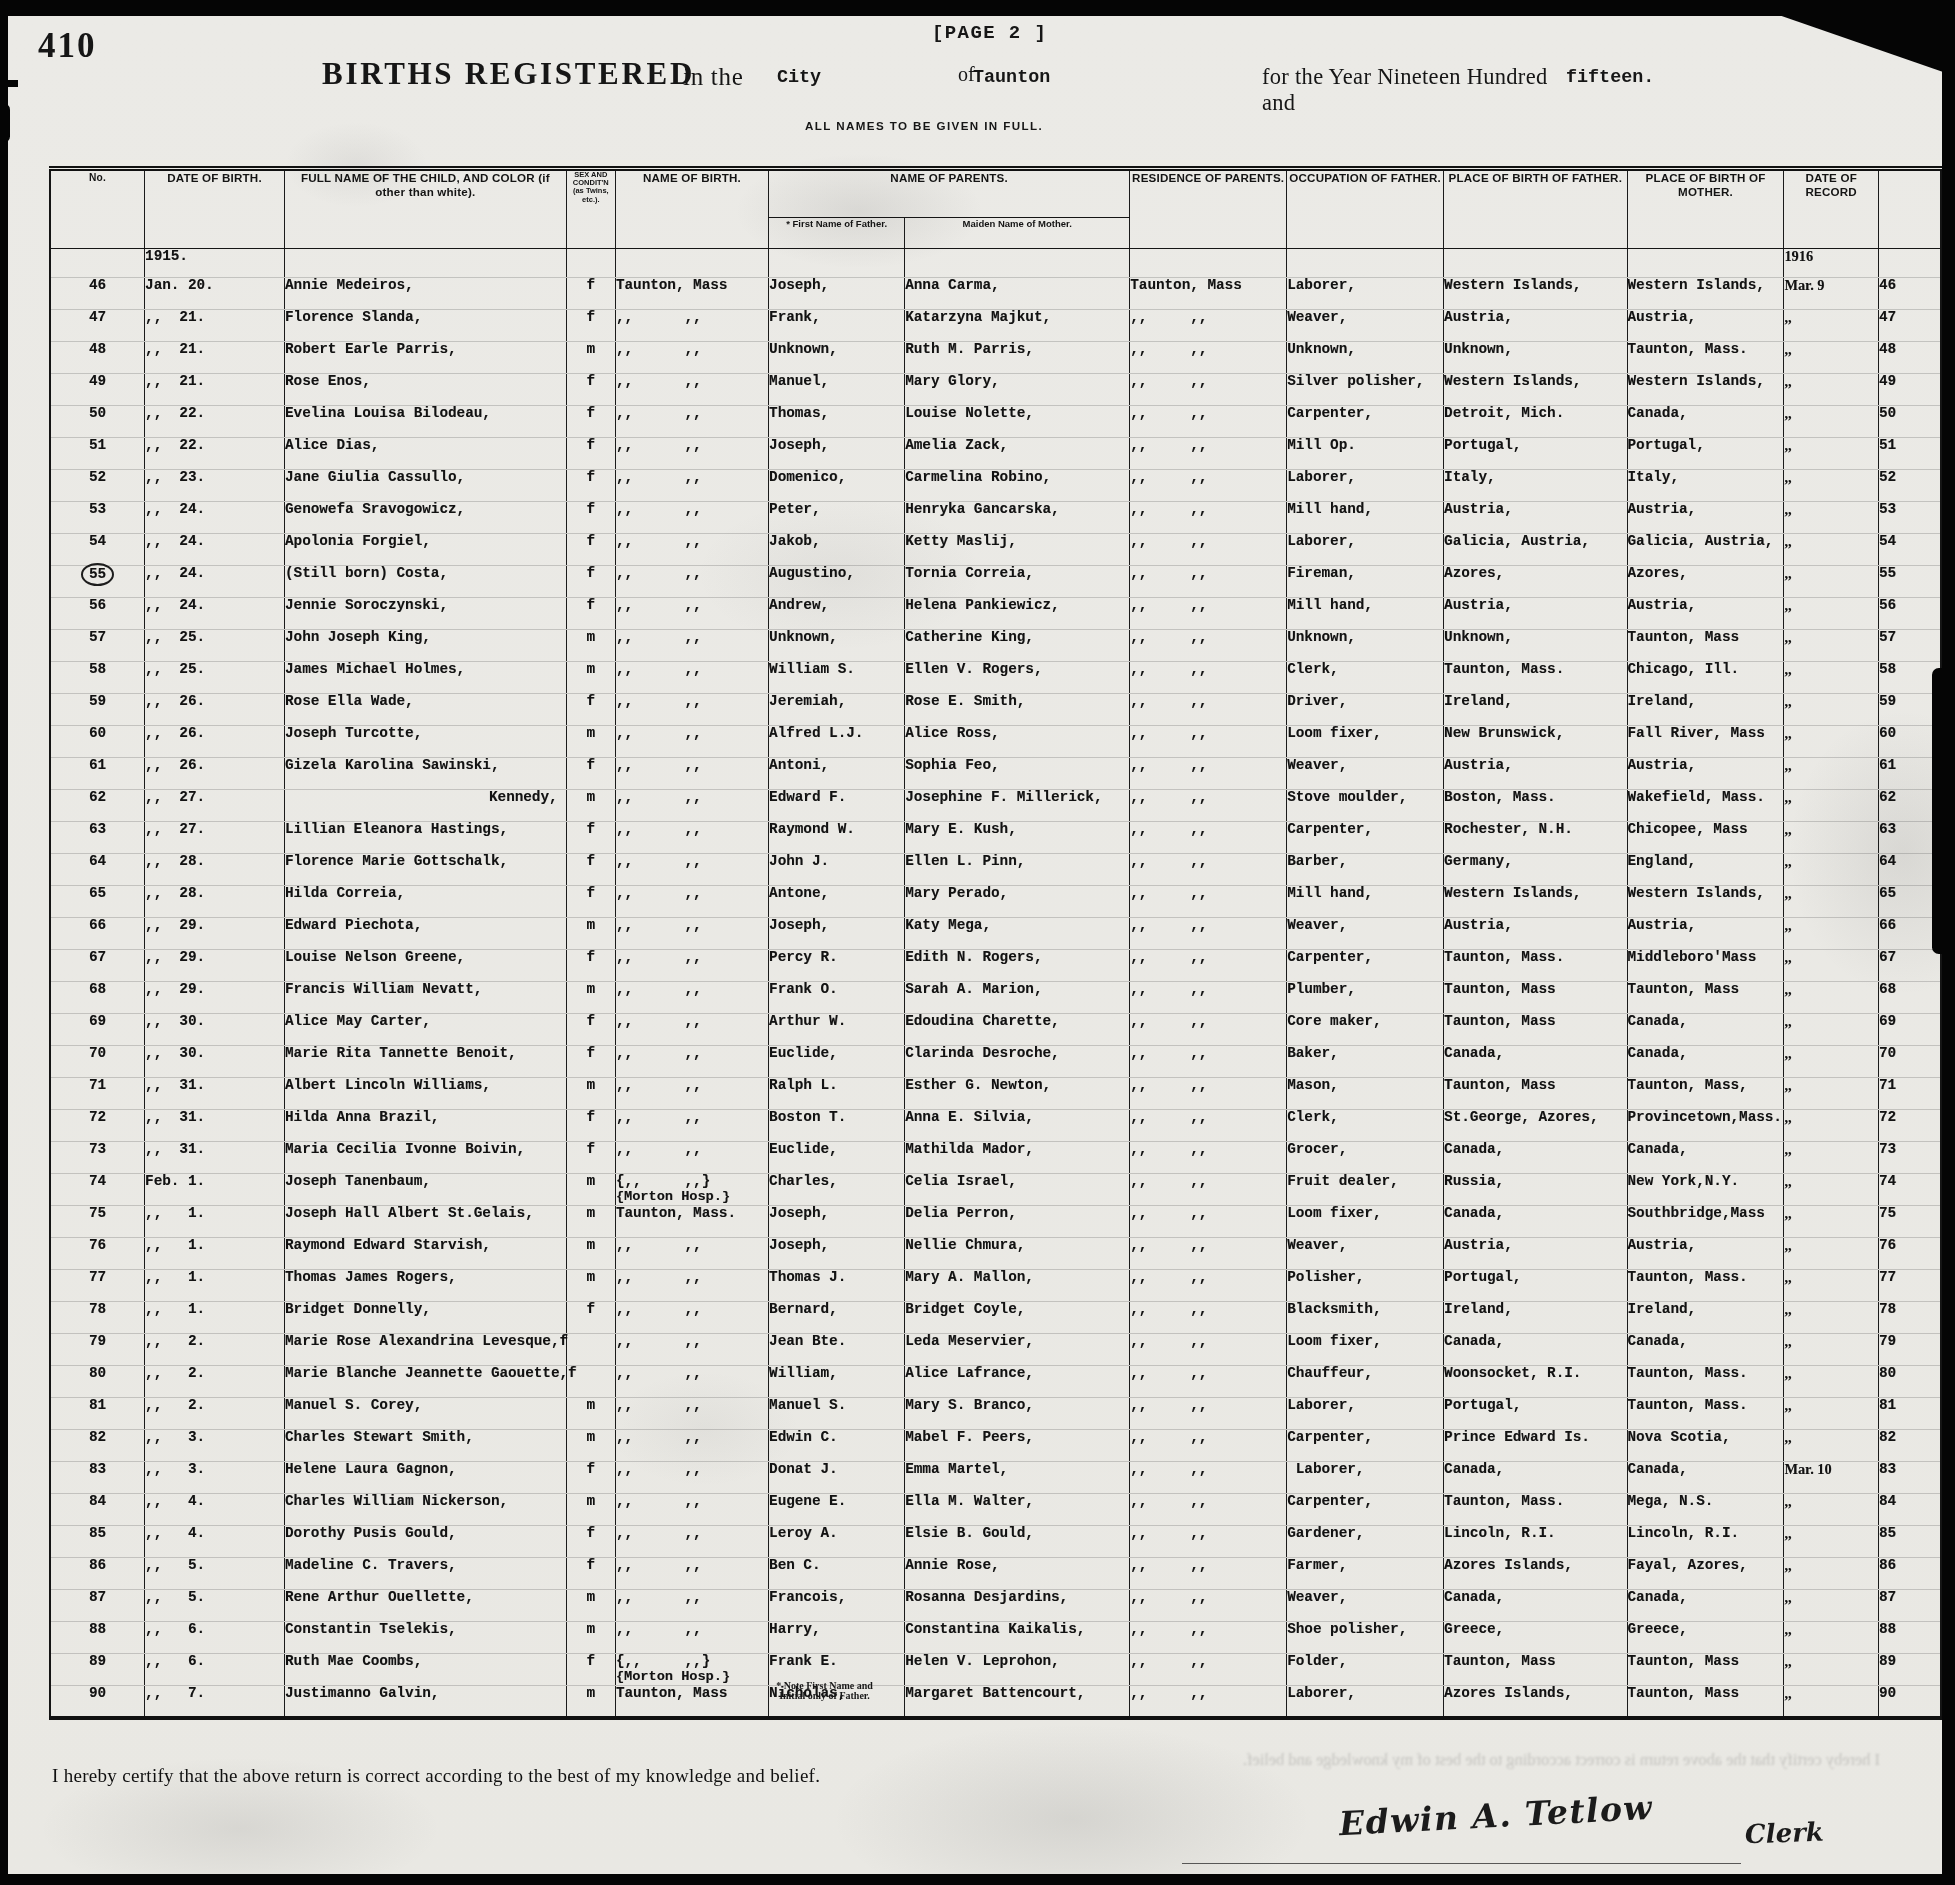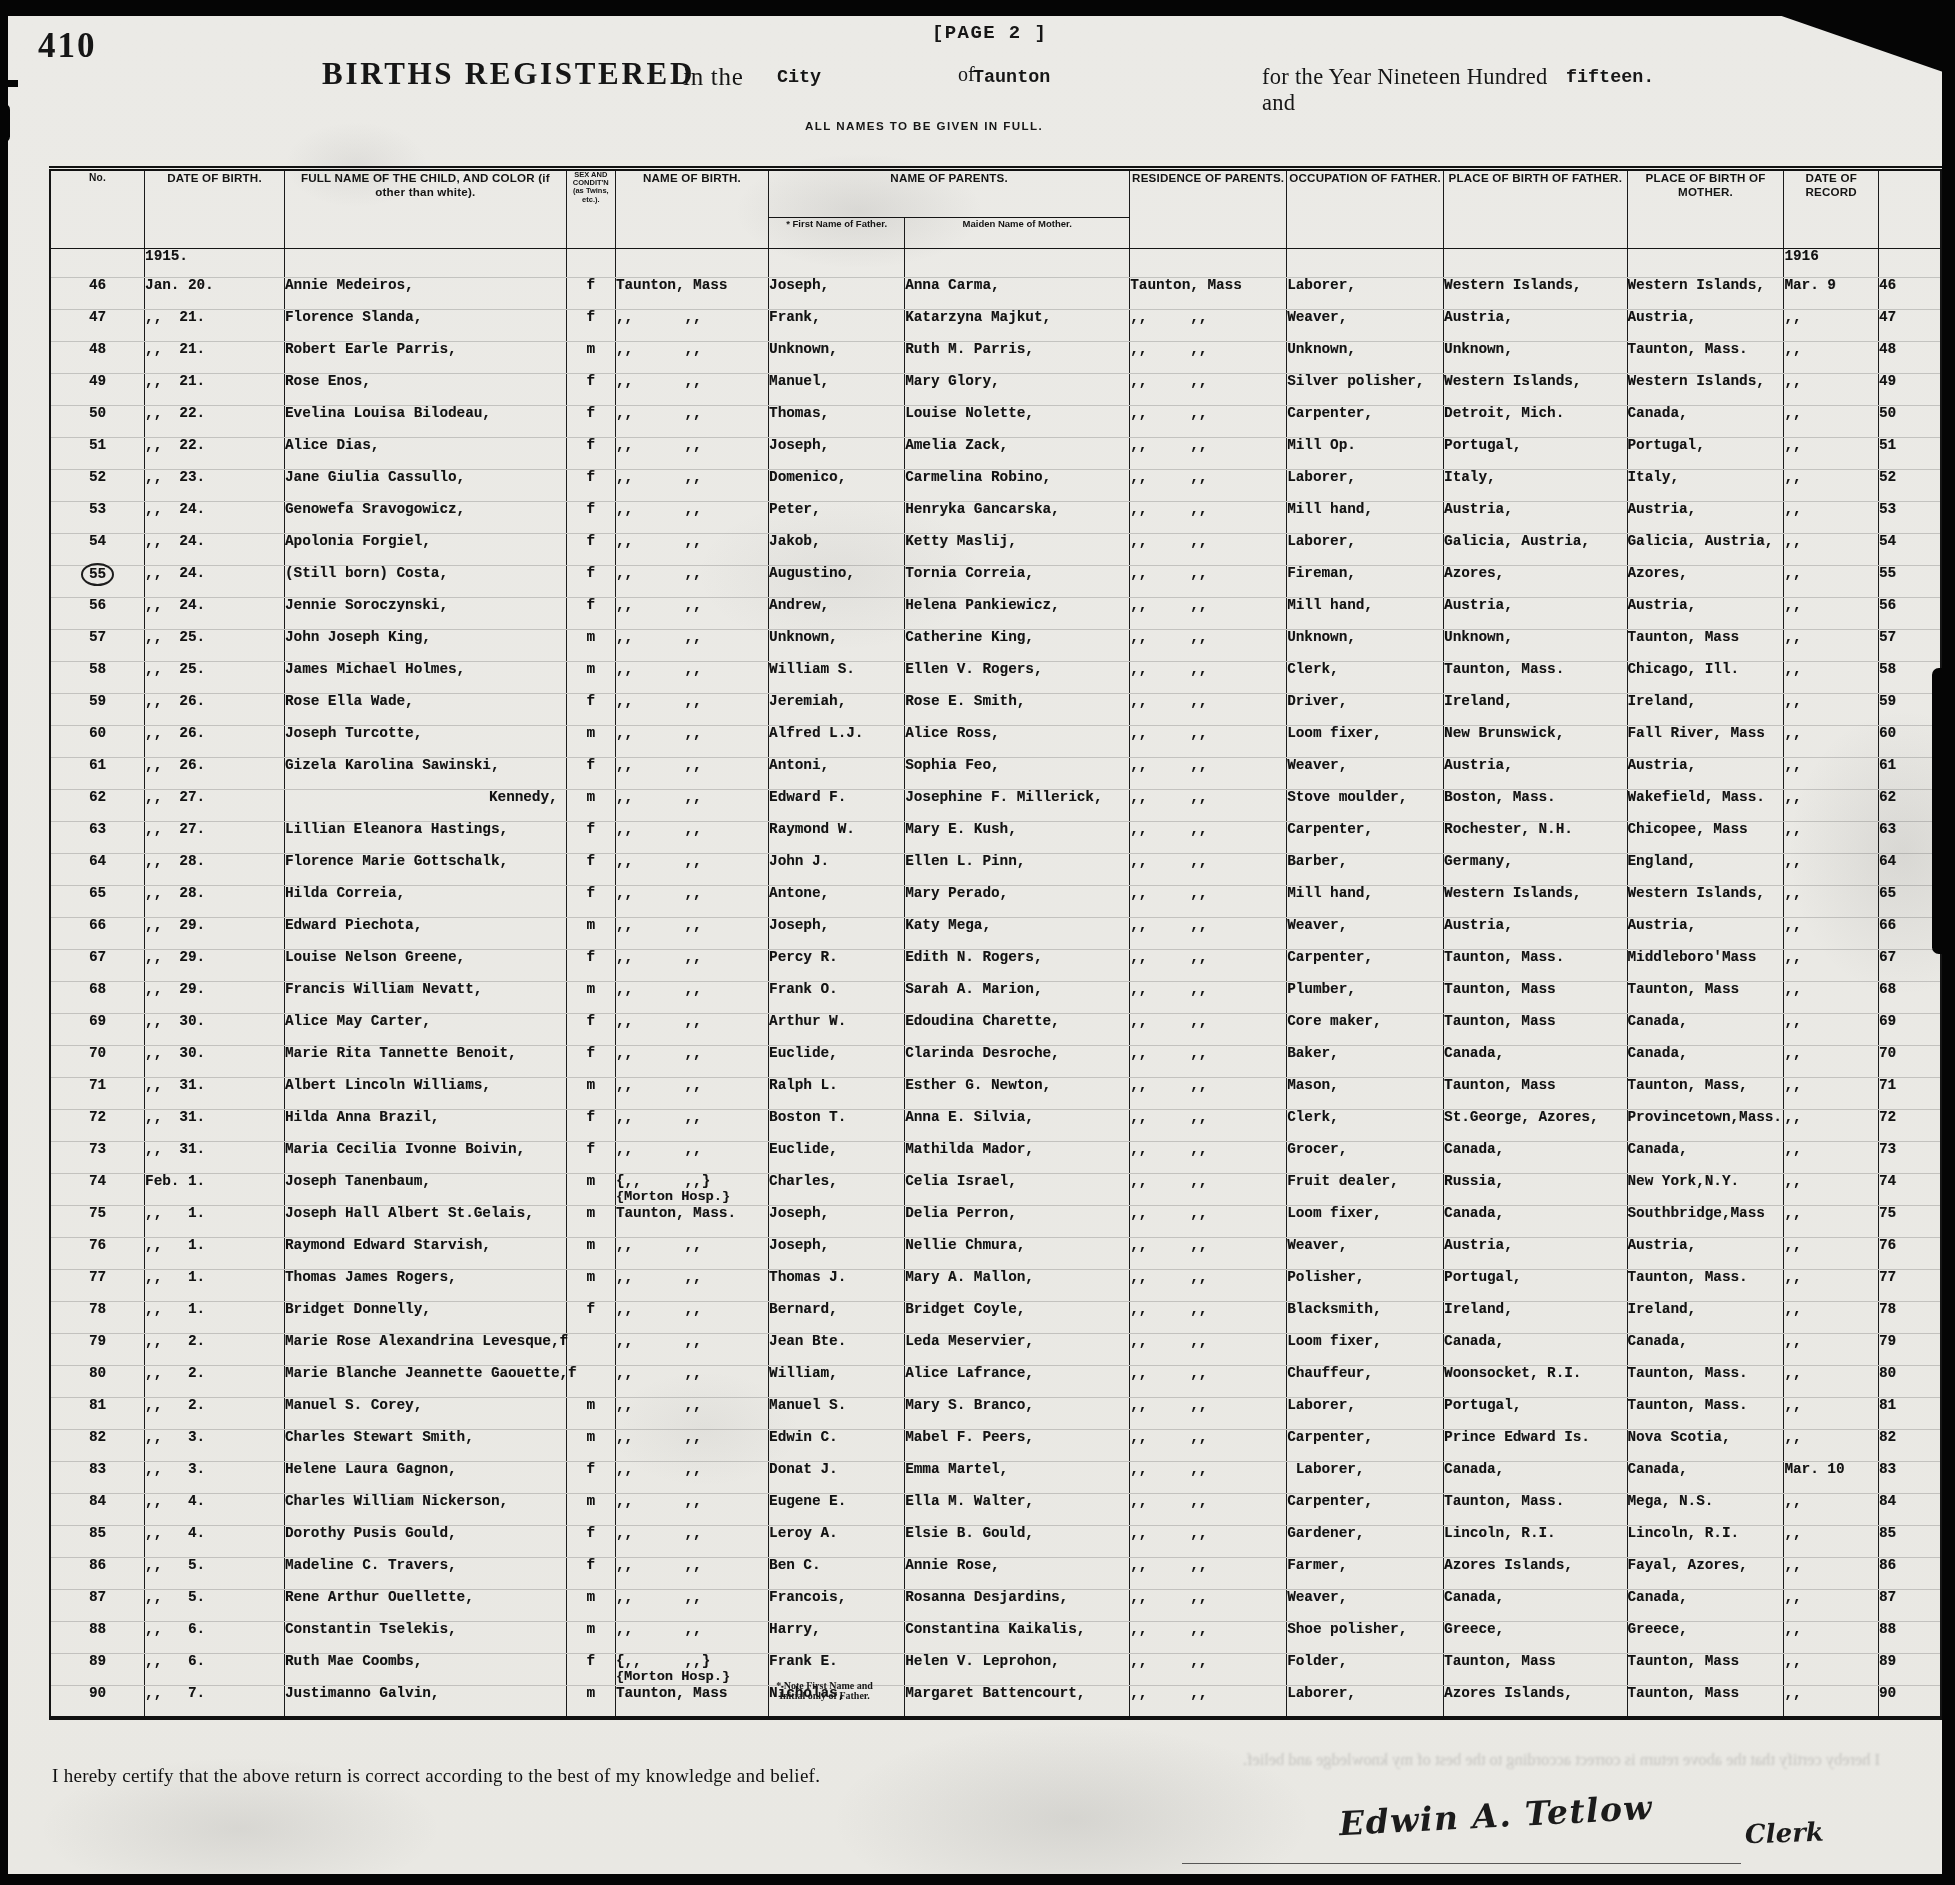--- a/index.html
+++ b/index.html
@@ -83,21 +83,21 @@
   td.c-date{padding-left:23px;}
   td.c-name{padding-left:9.5px;}
   td.c-sex{text-align:center;}
   td.c-place{padding-left:6.8px;}
   td.c-father{padding-left:5.5px;}
   td.c-mother{padding-left:6.8px;}
   td.c-res{padding-left:11px;}
   td.c-occ{padding-left:5.5px;}
   td.c-fbp{padding-left:5.5px;}
   td.c-mbp{padding-left:5.5px;}
-  td.c-rec{padding-left:6.8px;}
+  td.c-rec{padding-left:6.8px;font-family:Liberation Serif, serif;}
   .circled{
     display:inline-block;border:2px solid #1d1d1d;border-radius:50%;
     padding:1.4px 6.1px 2.7px 6.1px;margin-top:-2.7px;
   }
   .indent{padding-left:204px !important;}
   .place2{display:block;font-size:13.6px;line-height:13.6px;margin-top:0.7px;}
   .year-cell{padding-left:31px;}
 
   .footnote{
     position:absolute;left:746px;top:1681px;width:157px;z-index:8;text-align:center;

